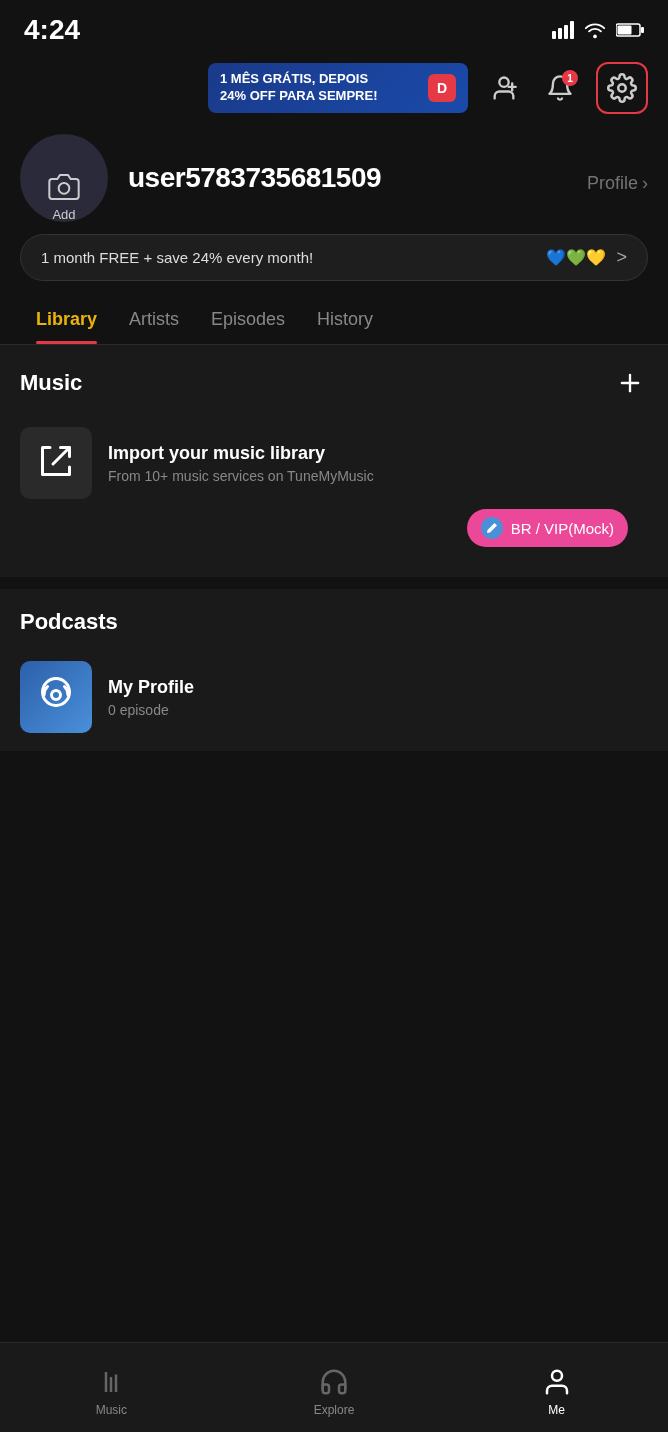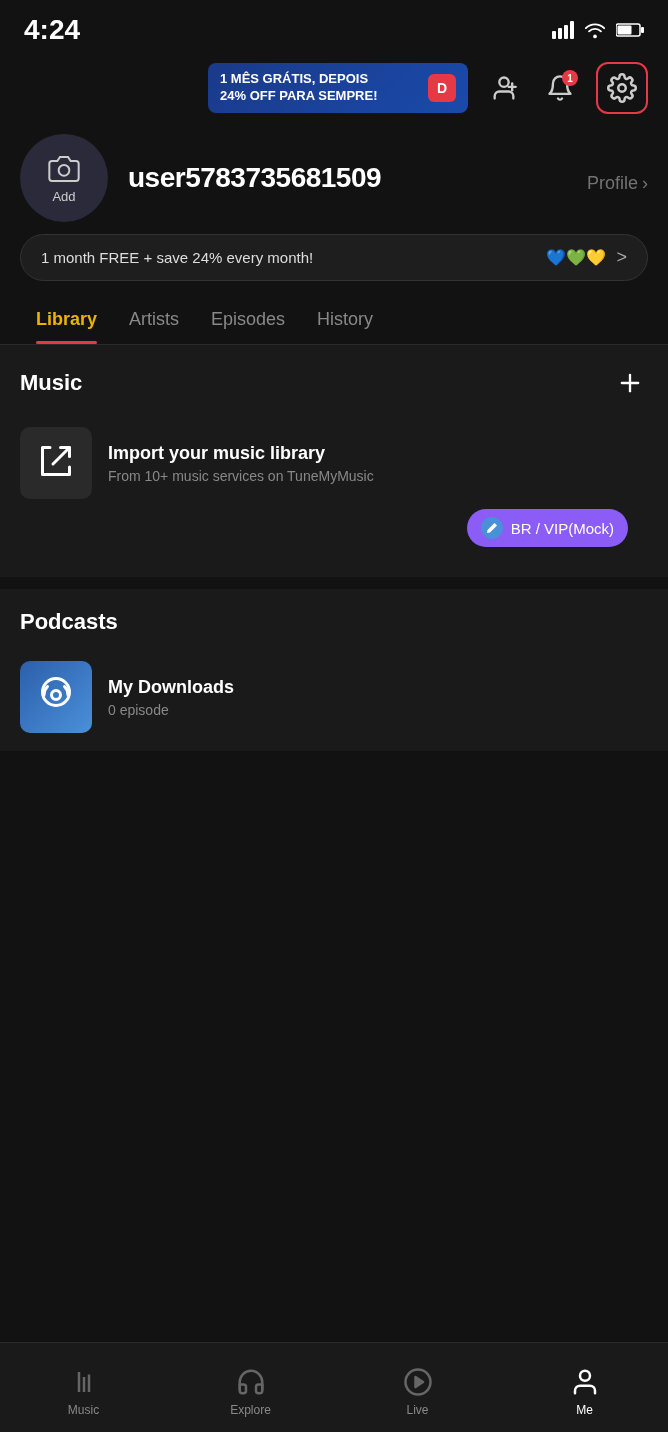--- a/index.html
+++ b/index.html
@@ -136,21 +136,21 @@
       gap: 20px;
     }
     .avatar-wrap {
       width: 88px;
       height: 88px;
       border-radius: 50%;
       background: #2a2a3a;
       display: flex;
       flex-direction: column;
       align-items: center;
-      justify-content: center;
+      justify-content: flex-end;
       gap: 4px;
       flex-shrink: 0;
     }
     .avatar-wrap svg {
       width: 32px;
       height: 32px;
       color: #ccc;
     }
     .avatar-add-label {
       font-size: 13px;
@@ -317,21 +317,21 @@
       gap: 6px;
     }
     .lock-icon {
       font-size: 14px;
     }
 
     
     .vip-badge {
       position: absolute;
       right: 20px;
-      background: #8b5cf6;
+      background: #ec4899;
       border-radius: 24px;
       padding: 8px 14px;
       display: flex;
       align-items: center;
       gap: 8px;
       font-size: 15px;
       color: #fff;
       font-weight: 500;
     }
     .vip-badge-dot {
@@ -546,21 +546,21 @@
           <svg viewBox="0 0 24 24" fill="none" stroke="white" stroke-width="2" stroke-linecap="round" stroke-linejoin="round">
             <circle cx="12" cy="12" r="3"></circle>
             <path d="M12 1a9 9 0 0 0 0 18"></path>
             <path d="M12 1a9 9 0 0 1 0 18"></path>
             <path d="M6.34 6.34A8 8 0 0 0 4 12"></path>
             <path d="M17.66 6.34A8 8 0 0 1 20 12"></path>
           </svg>
         </div>
       </div>
       <div class="list-info">
-        <div class="list-title">My Downloads</div>
+        <div class="list-title">My Profile</div>
         <div class="list-subtitle">0 episode</div>
       </div>
     </div>
   </div>
 
 </div>
 
 <div class="bottom-nav">
 
   <div class="nav-item">
@@ -574,27 +574,20 @@
 
   <div class="nav-item">
     <svg viewBox="0 0 24 24" fill="none" stroke="currentColor" stroke-width="2" stroke-linecap="round" stroke-linejoin="round">
       <path d="M3 18v-6a9 9 0 0 1 18 0v6"></path>
       <path d="M21 19a2 2 0 0 1-2 2h-1a2 2 0 0 1-2-2v-3a2 2 0 0 1 2-2h3z"></path>
       <path d="M3 19a2 2 0 0 0 2 2h1a2 2 0 0 0 2-2v-3a2 2 0 0 0-2-2H3z"></path>
     </svg>
     <span class="nav-label">Explore</span>
   </div>
 
-  <div class="nav-item">
-    <svg viewBox="0 0 24 24" fill="none" stroke="currentColor" stroke-width="2" stroke-linecap="round" stroke-linejoin="round">
-      <circle cx="12" cy="12" r="10"></circle>
-      <polygon points="10 8 16 12 10 16 10 8" fill="currentColor"></polygon>
-    </svg>
-    <span class="nav-label">Live</span>
-  </div>
 
   <div class="nav-item active">
     <svg viewBox="0 0 24 24" fill="none" stroke="white" stroke-width="2" stroke-linecap="round" stroke-linejoin="round">
       <path d="M20 21v-2a4 4 0 0 0-4-4H8a4 4 0 0 0-4 4v2"></path>
       <circle cx="12" cy="7" r="4"></circle>
     </svg>
     <span class="nav-label" style="color:#fff">Me</span>
   </div>
 </div>
 

